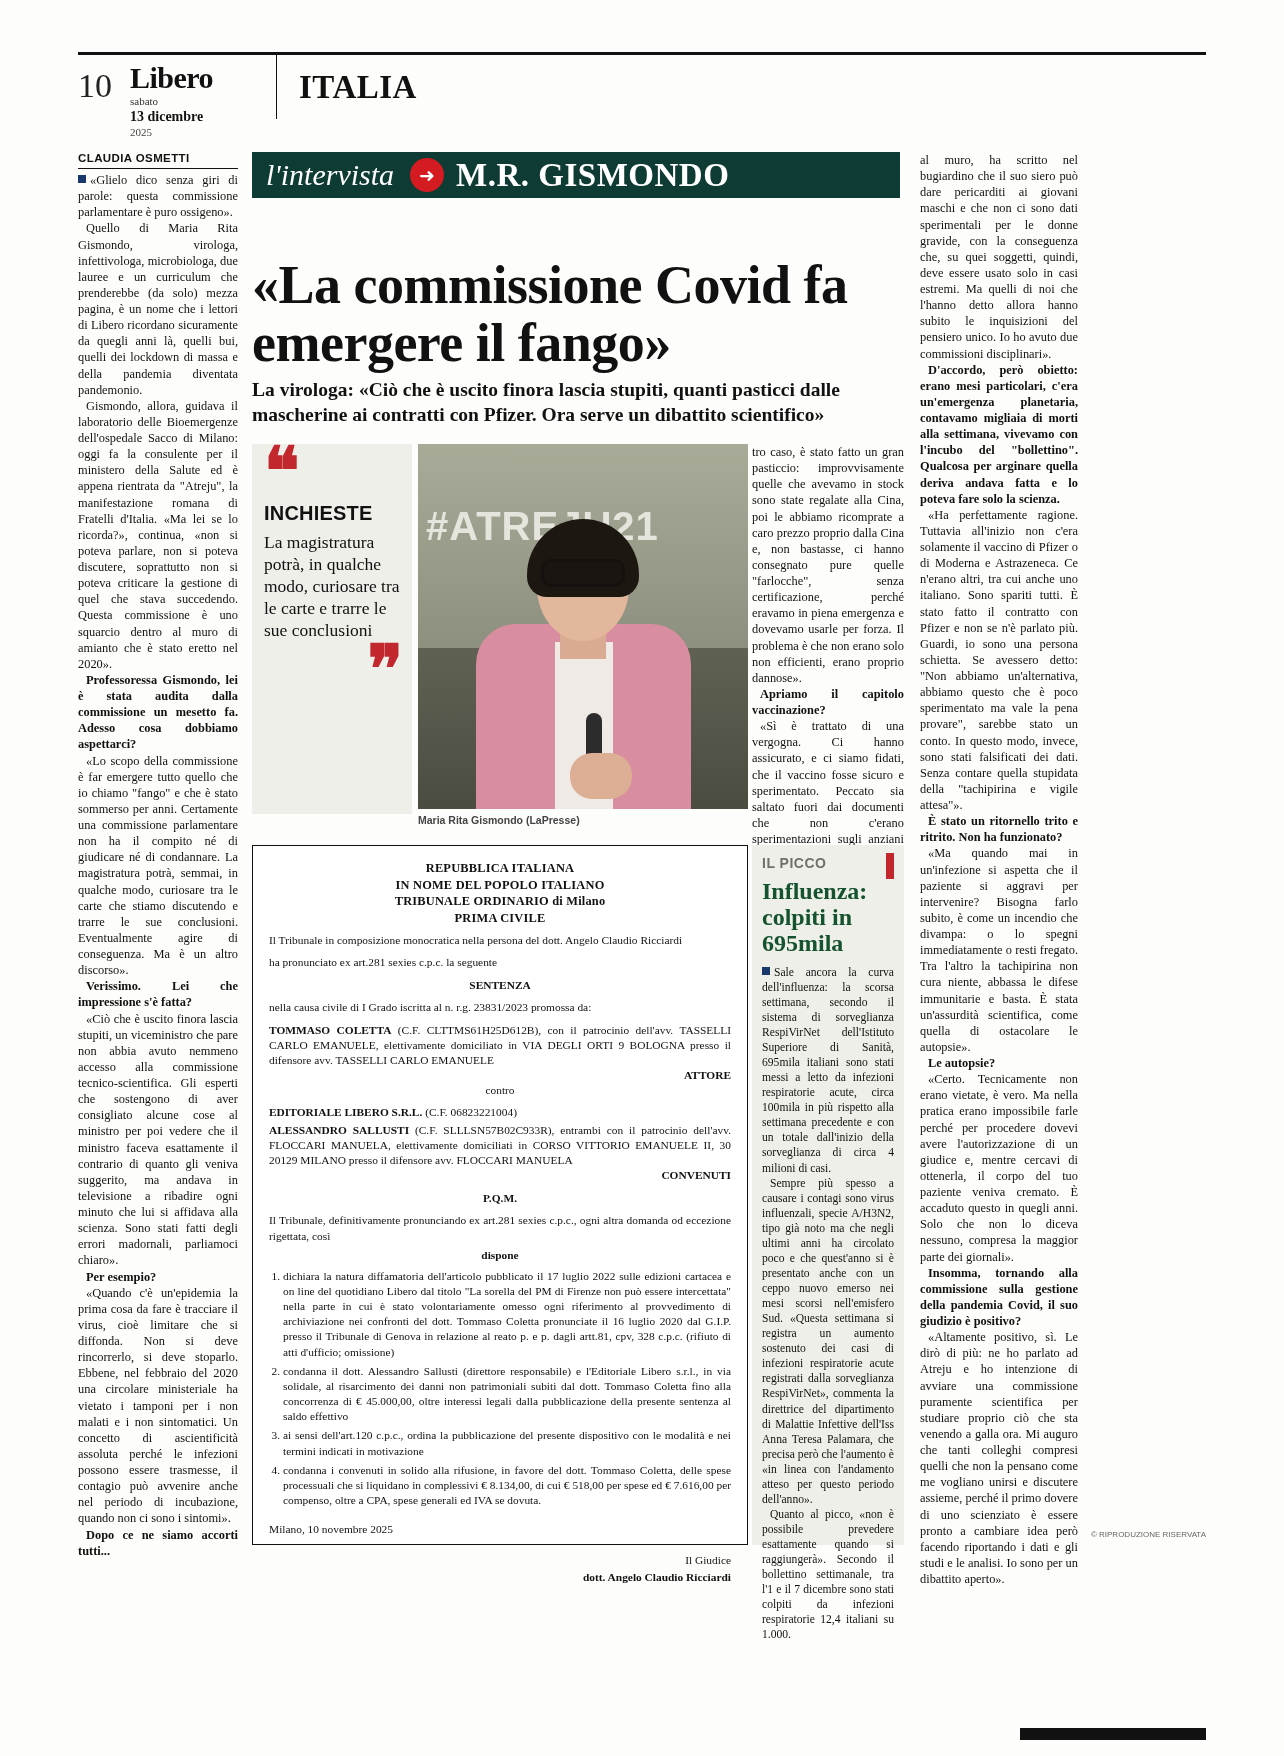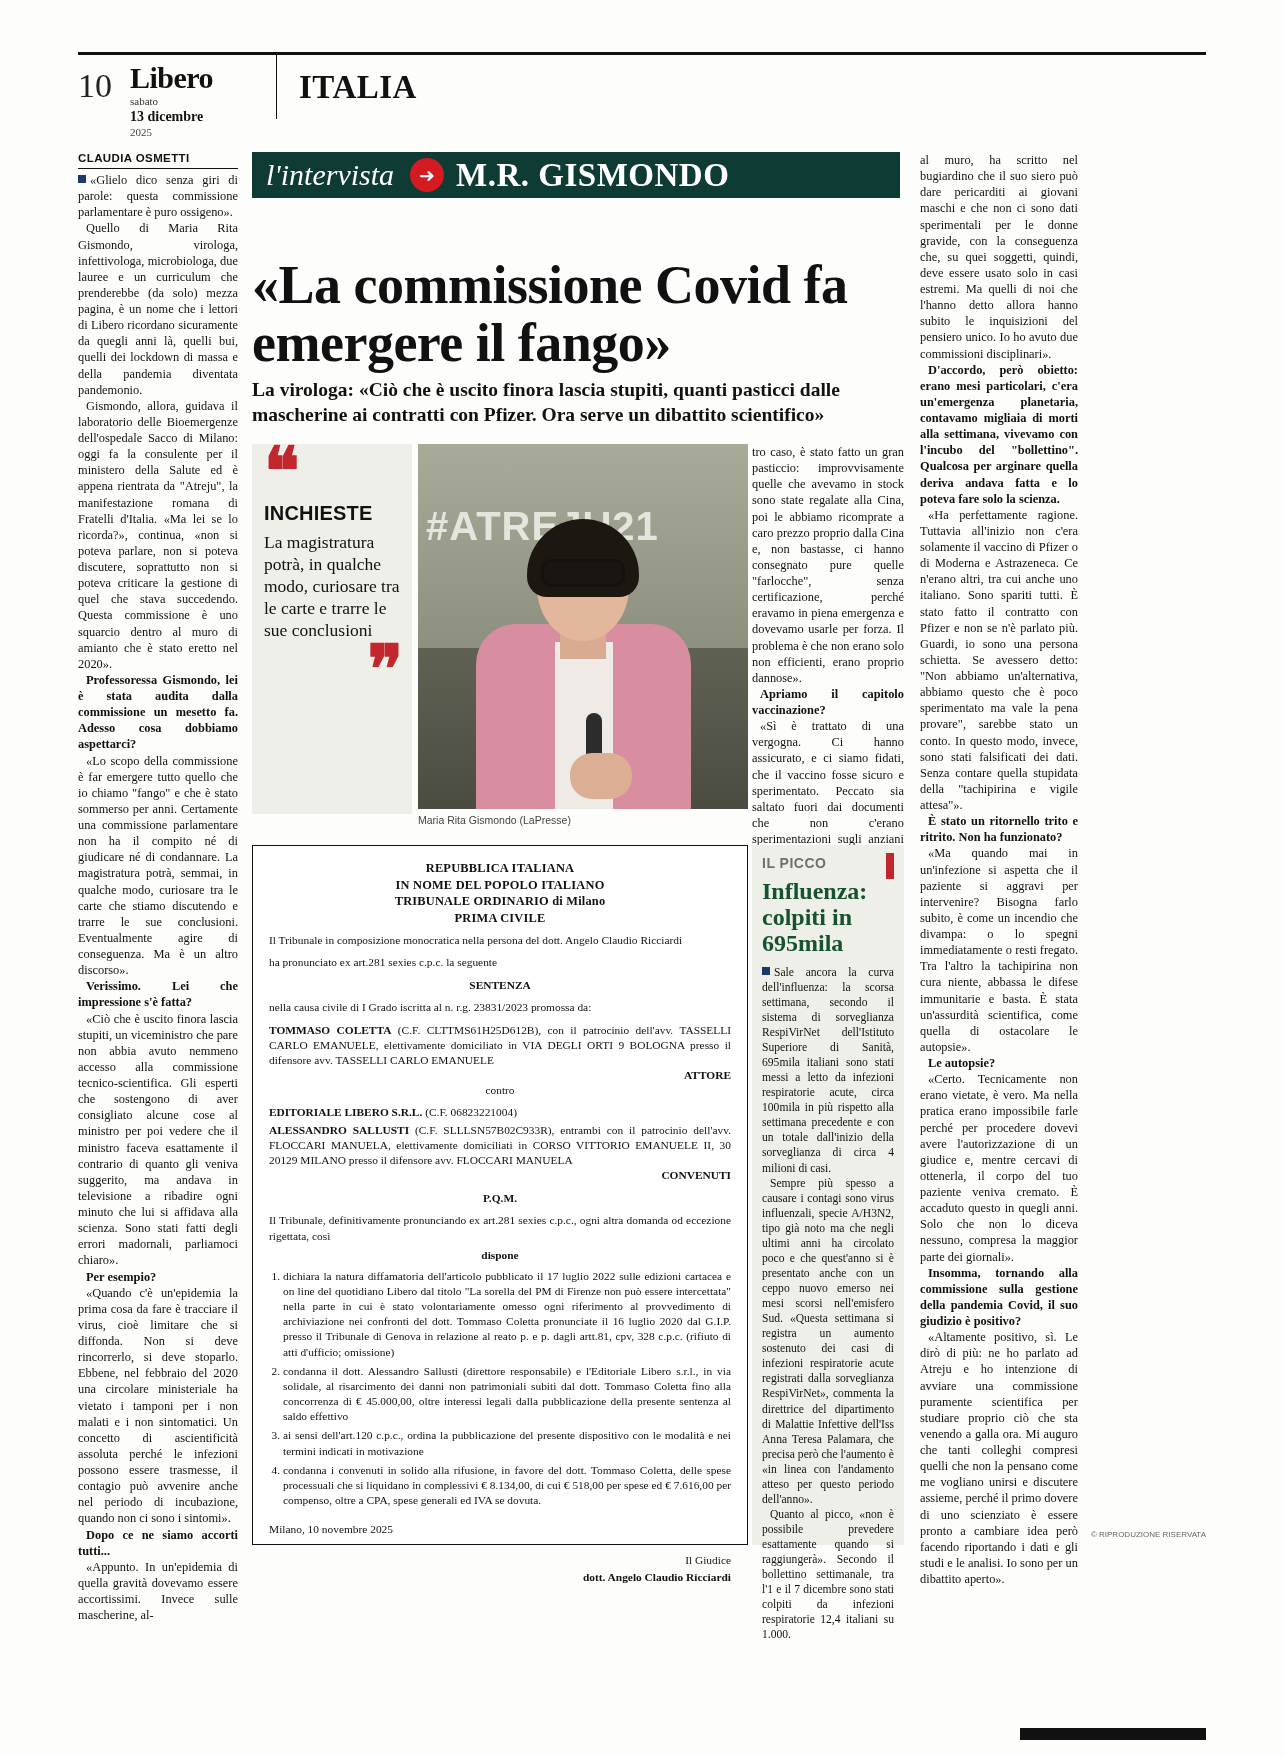--- a/index.html
+++ b/index.html
@@ -132,21 +132,21 @@
   .ph-hair { position:absolute; left:50%; bottom:212px; width:112px; height:78px;
     transform:translateX(-50%); background:#1d1712; border-radius:56px 56px 20px 20px;}
   .ph-glass { position:absolute; left:50%; bottom:222px; width:78px; height:22px;
     transform:translateX(-50%); border:3px solid #15110e; border-radius:10px; background:rgba(20,16,12,.25);}
   .ph-hand { position:absolute; left:152px; bottom:10px; width:62px; height:46px;
     background:#dcae93; border-radius:22px;}
   .ph-mic { position:absolute; left:168px; bottom:34px; width:16px; height:62px;
     background:#2c2c2c; border-radius:8px;}
   .caption {
     position:absolute; left:418px; top:814px; width:330px;
-    font-family:"Liberation Sans", sans-serif; font-size:10.5px; color:#444;
+    font-family:"Liberation Sans", sans-serif; font-size:10.5px; color:#444;font-weight:bold;
   }
 
   
   .midcol {
     position:absolute; left:752px; top:444px; width:152px; height:395px;
     font-size:12.4px; line-height:1.30; text-align:justify;
     font-family:"Liberation Serif", serif;
   }
   .midcol p { margin:0; text-indent:8px; }
   .midcol p.first { text-indent:0; }
@@ -231,21 +231,20 @@
     <p class="first"><span class="sq"></span><span>«Glielo dico senza giri di parole: questa commissione parlamentare è puro ossigeno».</span></p>
     <p>Quello di Maria Rita Gismondo, virologa, infettivologa, microbiologa, due lauree e un curriculum che prenderebbe (da solo) mezza pagina, è un nome che i lettori di Libero ricordano sicuramente da quegli anni là, quelli bui, quelli dei lockdown di massa e della pandemia diventata pandemonio.</p>
     <p>Gismondo, allora, guidava il laboratorio delle Bioemergenze dell'ospedale Sacco di Milano: oggi fa la consulente per il ministero della Salute ed è appena rientrata da "Atreju", la manifestazione romana di Fratelli d'Italia. «Ma lei se lo ricorda?», continua, «non si poteva parlare, non si poteva discutere, soprattutto non si poteva criticare la gestione di quel che stava succedendo. Questa commissione è uno squarcio dentro al muro di amianto che è stato eretto nel 2020».</p>
     <p><b>Professoressa Gismondo, lei è stata audita dalla commissione un mesetto fa. Adesso cosa dobbiamo aspettarci?</b></p>
     <p>«Lo scopo della commissione è far emergere tutto quello che io chiamo "fango" e che è stato sommerso per anni. Certamente una commissione parlamentare non ha il compito né di giudicare né di condannare. La magistratura potrà, semmai, in qualche modo, curiosare tra le carte che stiamo discutendo e trarre le sue conclusioni. Eventualmente agire di conseguenza. Ma è un altro discorso».</p>
     <p><b>Verissimo. Lei che impressione s'è fatta?</b></p>
     <p>«Ciò che è uscito finora lascia stupiti, un viceministro che pare non abbia avuto nemmeno accesso alla commissione tecnico-scientifica. Gli esperti che sostengono di aver consigliato alcune cose al ministro per poi vedere che il ministro faceva esattamente il contrario di quanto gli veniva suggerito, ma andava in televisione a ribadire ogni minuto che lui si affidava alla scienza. Sono stati fatti degli errori madornali, parliamoci chiaro».</p>
     <p><b>Per esempio?</b></p>
     <p>«Quando c'è un'epidemia la prima cosa da fare è tracciare il virus, cioè limitare che si diffonda. Non si deve rincorrerlo, si deve stoparlo. Ebbene, nel febbraio del 2020 una circolare ministeriale ha vietato i tamponi per i non malati e i non sintomatici. Un concetto di ascientificità assoluta perché le infezioni possono essere trasmesse, il contagio può avvenire anche nel periodo di incubazione, quando non ci sono i sintomi».</p>
     <p><b>Dopo ce ne siamo accorti tutti...</b></p>
-    <p>«Appunto. In un'epidemia di quella gravità dovevamo essere accortissimi. Invece sulle mascherine, al-</p>
   </div>
 
   <div class="int-bar">
     <div class="int-label">l'intervista</div>
     <div class="int-arrow">
         <span>➜</span>
       </div>
     <div class="int-name">M.R. GISMONDO</div>
   </div>
 

